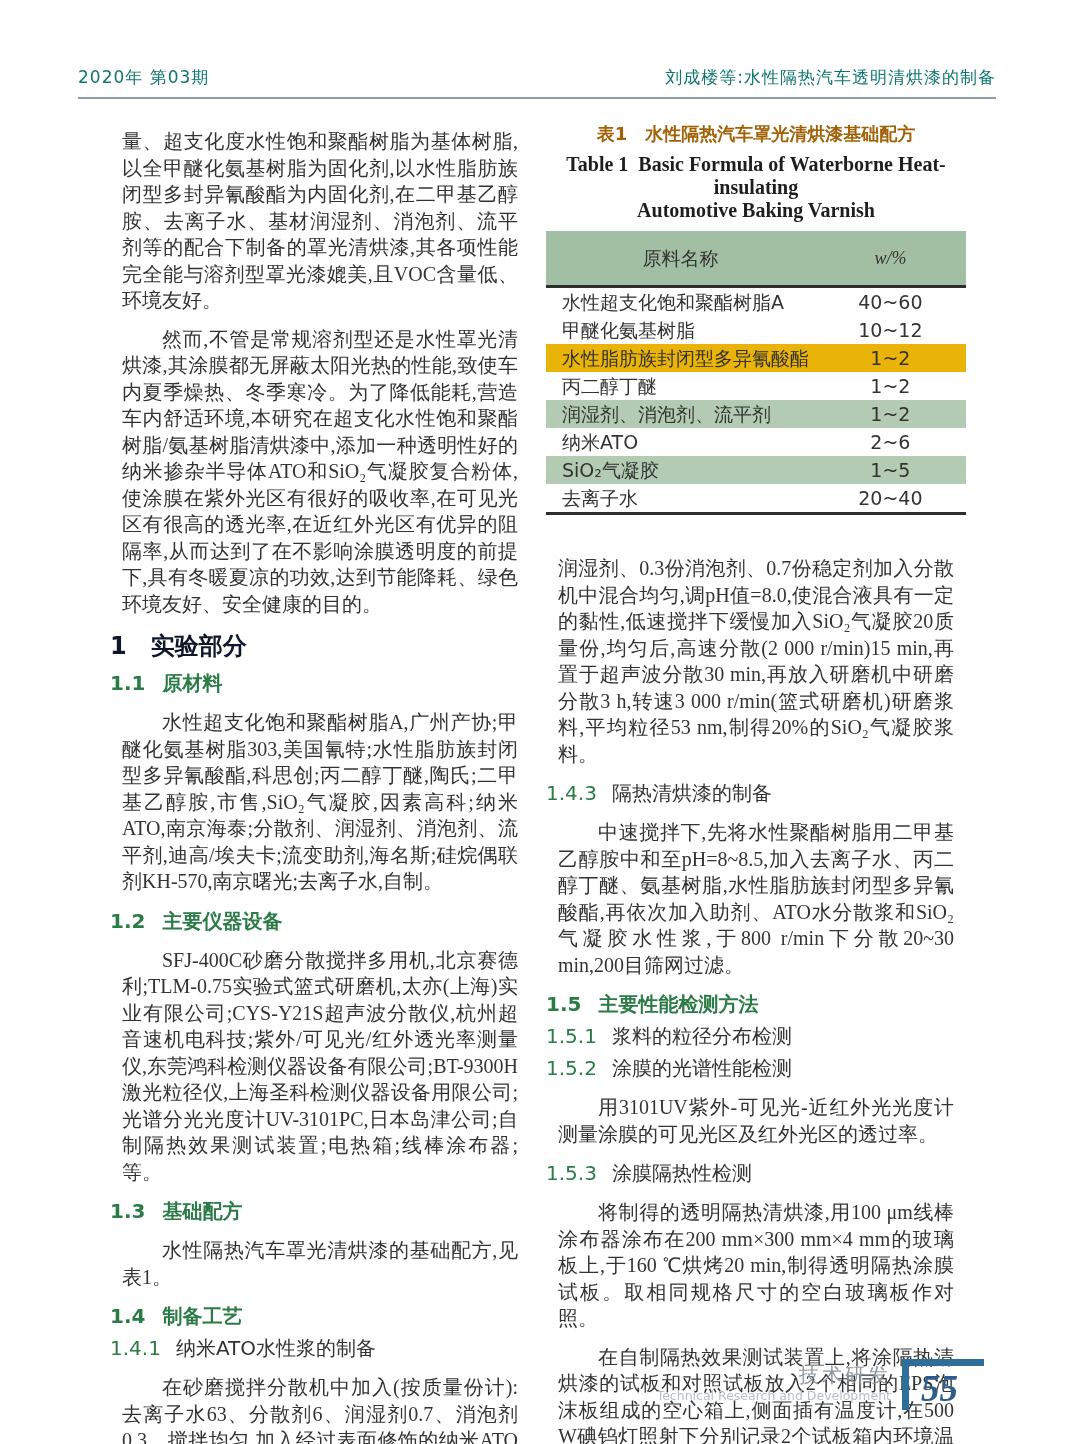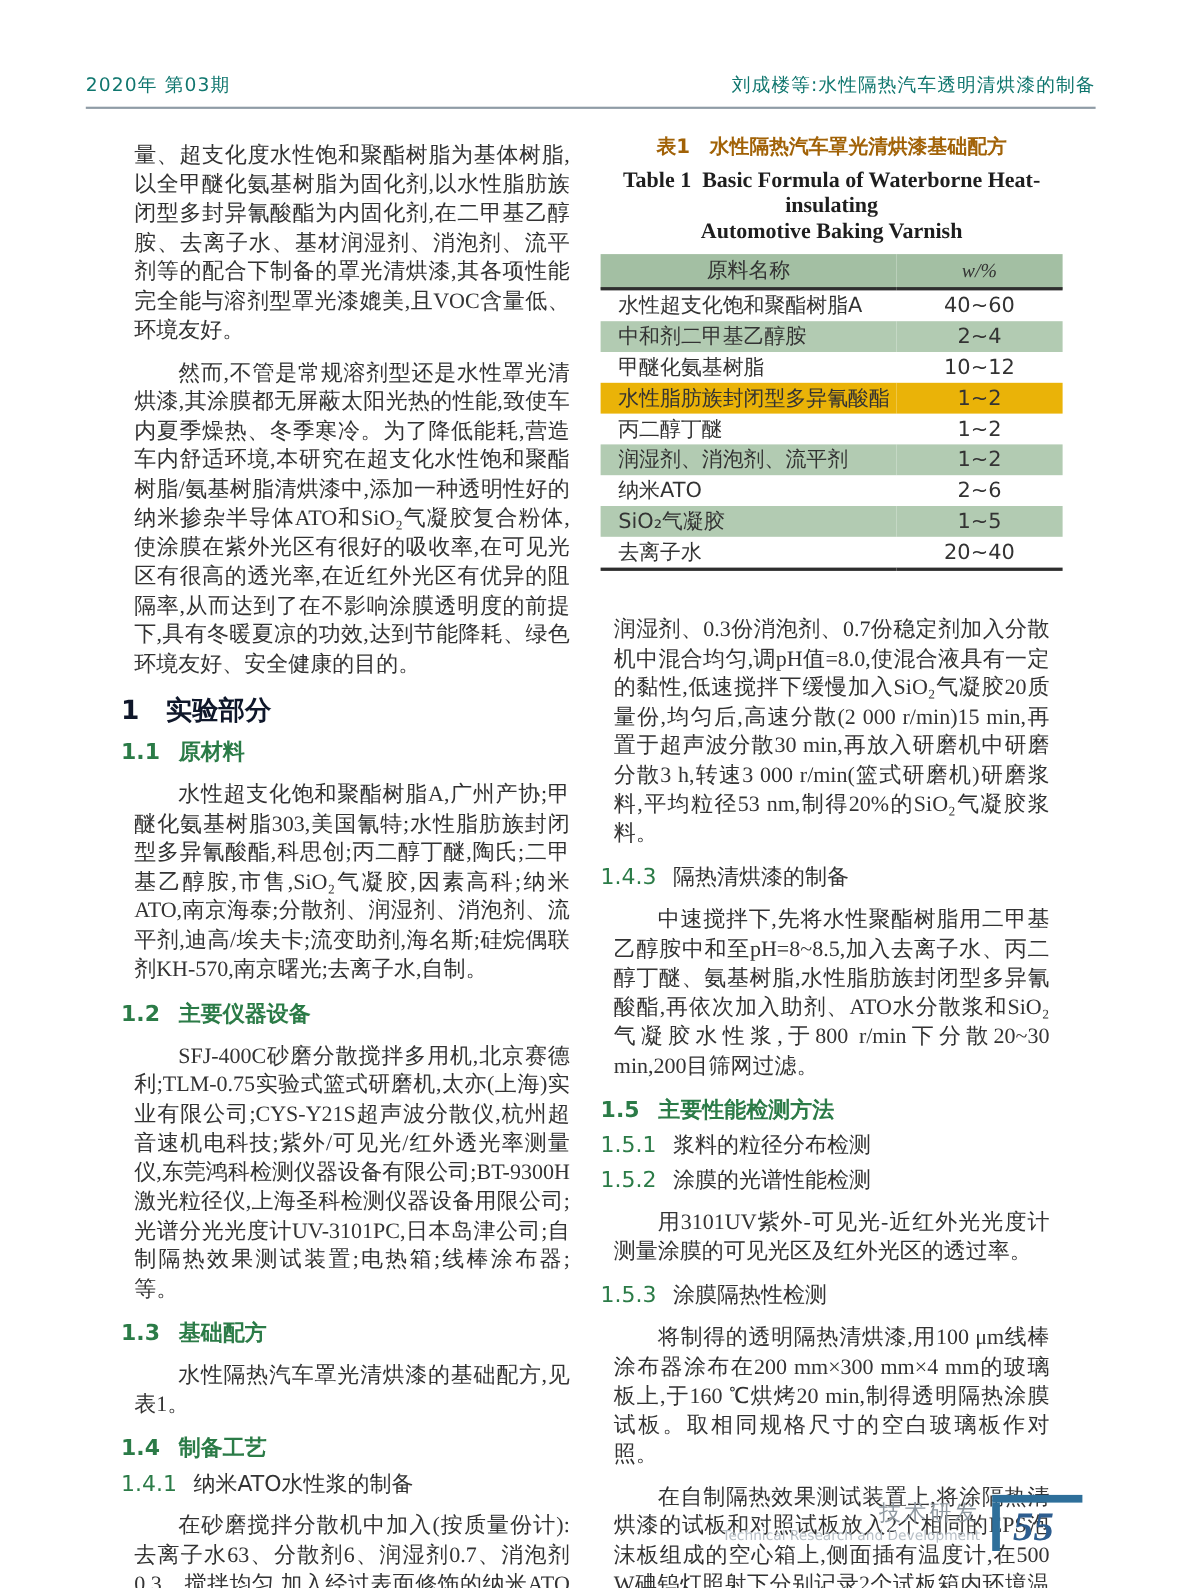--- a/index.html
+++ b/index.html
@@ -35,21 +35,21 @@
   .tbl-caption-en {
     text-align:center; font-weight:bold; font-size:20px; color:#1e1e1e;
     font-family:"Liberation Serif", serif; line-height:23px; margin-bottom:9px;
   }
   table.formula {
     width:100%; border-collapse:collapse; font-size:19px; color:#333;
     border-bottom:3px solid #2e2e2e; margin-bottom:0;
   }
   table.formula thead tr { border-bottom:3px solid #2e2e2e; }
   table.formula th {
-    font-weight:normal; height:30px; padding:0;
+    font-weight:normal; height:30px; padding:12px;
   }
   table.formula th.th-name { text-align:center; }
   table.formula th.th-val { text-align:center; font-family:"Liberation Serif", serif; font-style:italic; font-size:18px; }
   table.formula td { height:28px; padding:0; line-height:28px; }
   table.formula td.td-name { padding-left:16px; width:64%; text-align:left; }
   table.formula td.td-val { text-align:center; }
   .para-after-table { margin-top:40px !important; }
   
   .page-footer { position:absolute; right:88px; bottom:34px; display:flex; align-items:center; }
   .footer-labels { text-align:right; margin-right:11px; padding-bottom:3px; }
@@ -127,24 +127,20 @@
           <tr style="background:#a3bfa3;">
             <th class="th-name">原料名称</th>
             <th class="th-val">w/%</th>
           </tr>
         </thead>
         <tbody>
             <tr>
               <td class="td-name">水性超支化饱和聚酯树脂A</td>
               <td class="td-val">40~60</td>
             </tr>
-            <tr style="background: rgb(178, 203, 178);">
-              <td class="td-name">中和剂二甲基乙醇胺</td>
-              <td class="td-val">2~4</td>
-            </tr>
             <tr>
               <td class="td-name">甲醚化氨基树脂</td>
               <td class="td-val">10~12</td>
             </tr>
             <tr style="background: #eab308;">
               <td class="td-name">水性脂肪族封闭型多异氰酸酯</td>
               <td class="td-val">1~2</td>
             </tr>
             <tr>
               <td class="td-name">丙二醇丁醚</td>

